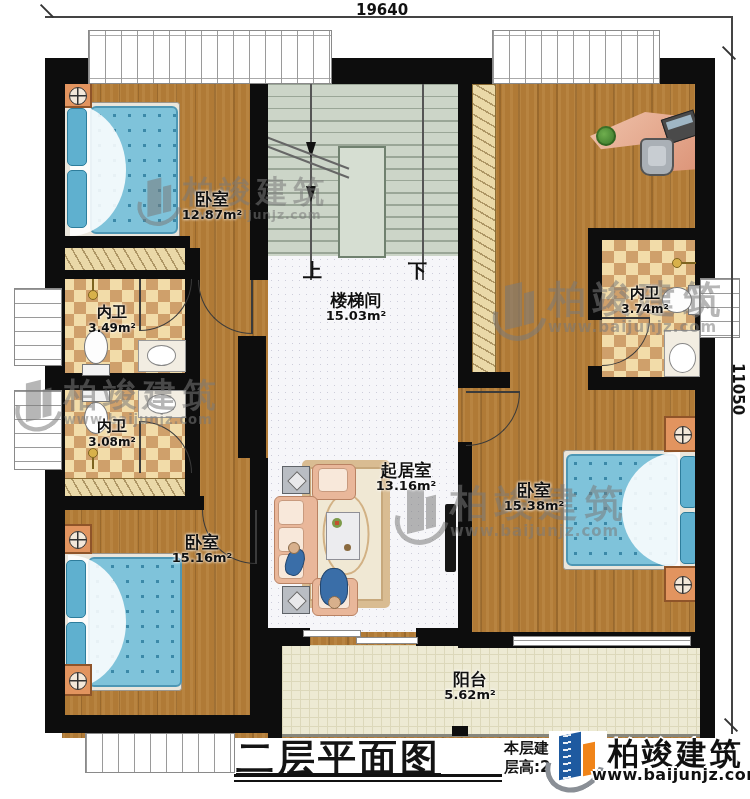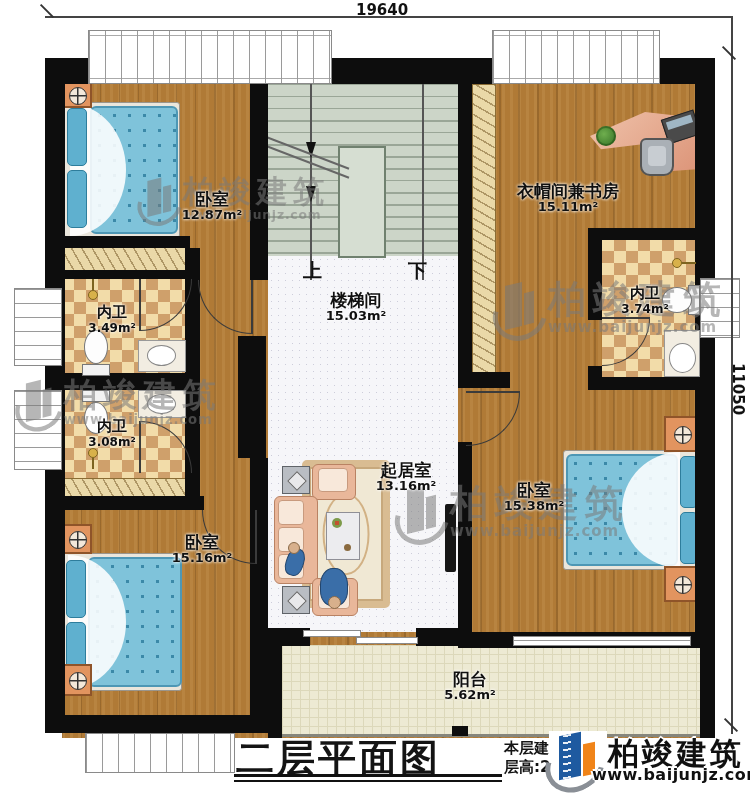--- a/index.html
+++ b/index.html
@@ -301,24 +301,20 @@
     <div>
         <div class="wm-text">柏竣建筑</div>
          <div class="wm-url">www.baijunjz.com</div>
       </div>
   </div>
 
   <div class="abs rlabel" style="left:212px;top:190px;">
     <div class="nm">卧室</div>
       <div class="ar">12.87m²</div>
     </div>
-  <div class="abs rlabel" style="left:568px;top:182px;">
-    <div class="nm">衣帽间兼书房</div>
-      <div class="ar">15.11m²</div>
-    </div>
   <div class="abs rlabel" style="left:356px;top:291px;">
     <div class="nm">楼梯间</div>
       <div class="ar">15.03m²</div>
     </div>
   <div class="abs rlabel small" style="left:112px;top:303px;">
     <div class="nm">内卫</div>
       <div class="ar">3.49m²</div>
     </div>
   <div class="abs rlabel small" style="left:112px;top:417px;">
     <div class="nm">内卫</div>
@@ -348,21 +344,21 @@
   <div class="abs updown" style="left:408px;top:258px;">下</div>
 
   <div class="abs dimline" style="left:45px;top:16px;width:688px;height:1.5px;"></div>
   <div class="abs dimline" style="left:731px;top:16px;width:1.5px;height:718px;"></div>
   <div class="abs slash" style="left:38px;top:10px;"></div>
   <div class="abs slash" style="left:720px;top:52px;"></div>
   <div class="abs slash" style="left:722px;top:724px;"></div>
   <div class="abs dimtext" style="left:356px;top:1px;">19640</div>
   <div class="abs dimtext" style="left:712px;top:380px;transform:rotate(90deg);transform-origin:center;">11050</div>
 
-  <div class="abs title-main" style="left:236px;top:733px;">二层平面图</div>
+  <div class="abs title-main" style="left:236px;top:733px;text-decoration:underline;">二层平面图</div>
   <div class="abs title-underline" style="left:234px;top:774px;width:268px;"></div>
   <div class="abs note" style="left:504px;top:739px;">
     <div>本层建筑面积:</div>
     <div>层高:2.9m</div>
   </div>
   <div class="abs logo-ico" style="left:549px;top:731px;width:58px;height:52px;">
     <div class="ring"></div>
       <div class="b1"></div>
       <div class="b2"></div>
   </div>

